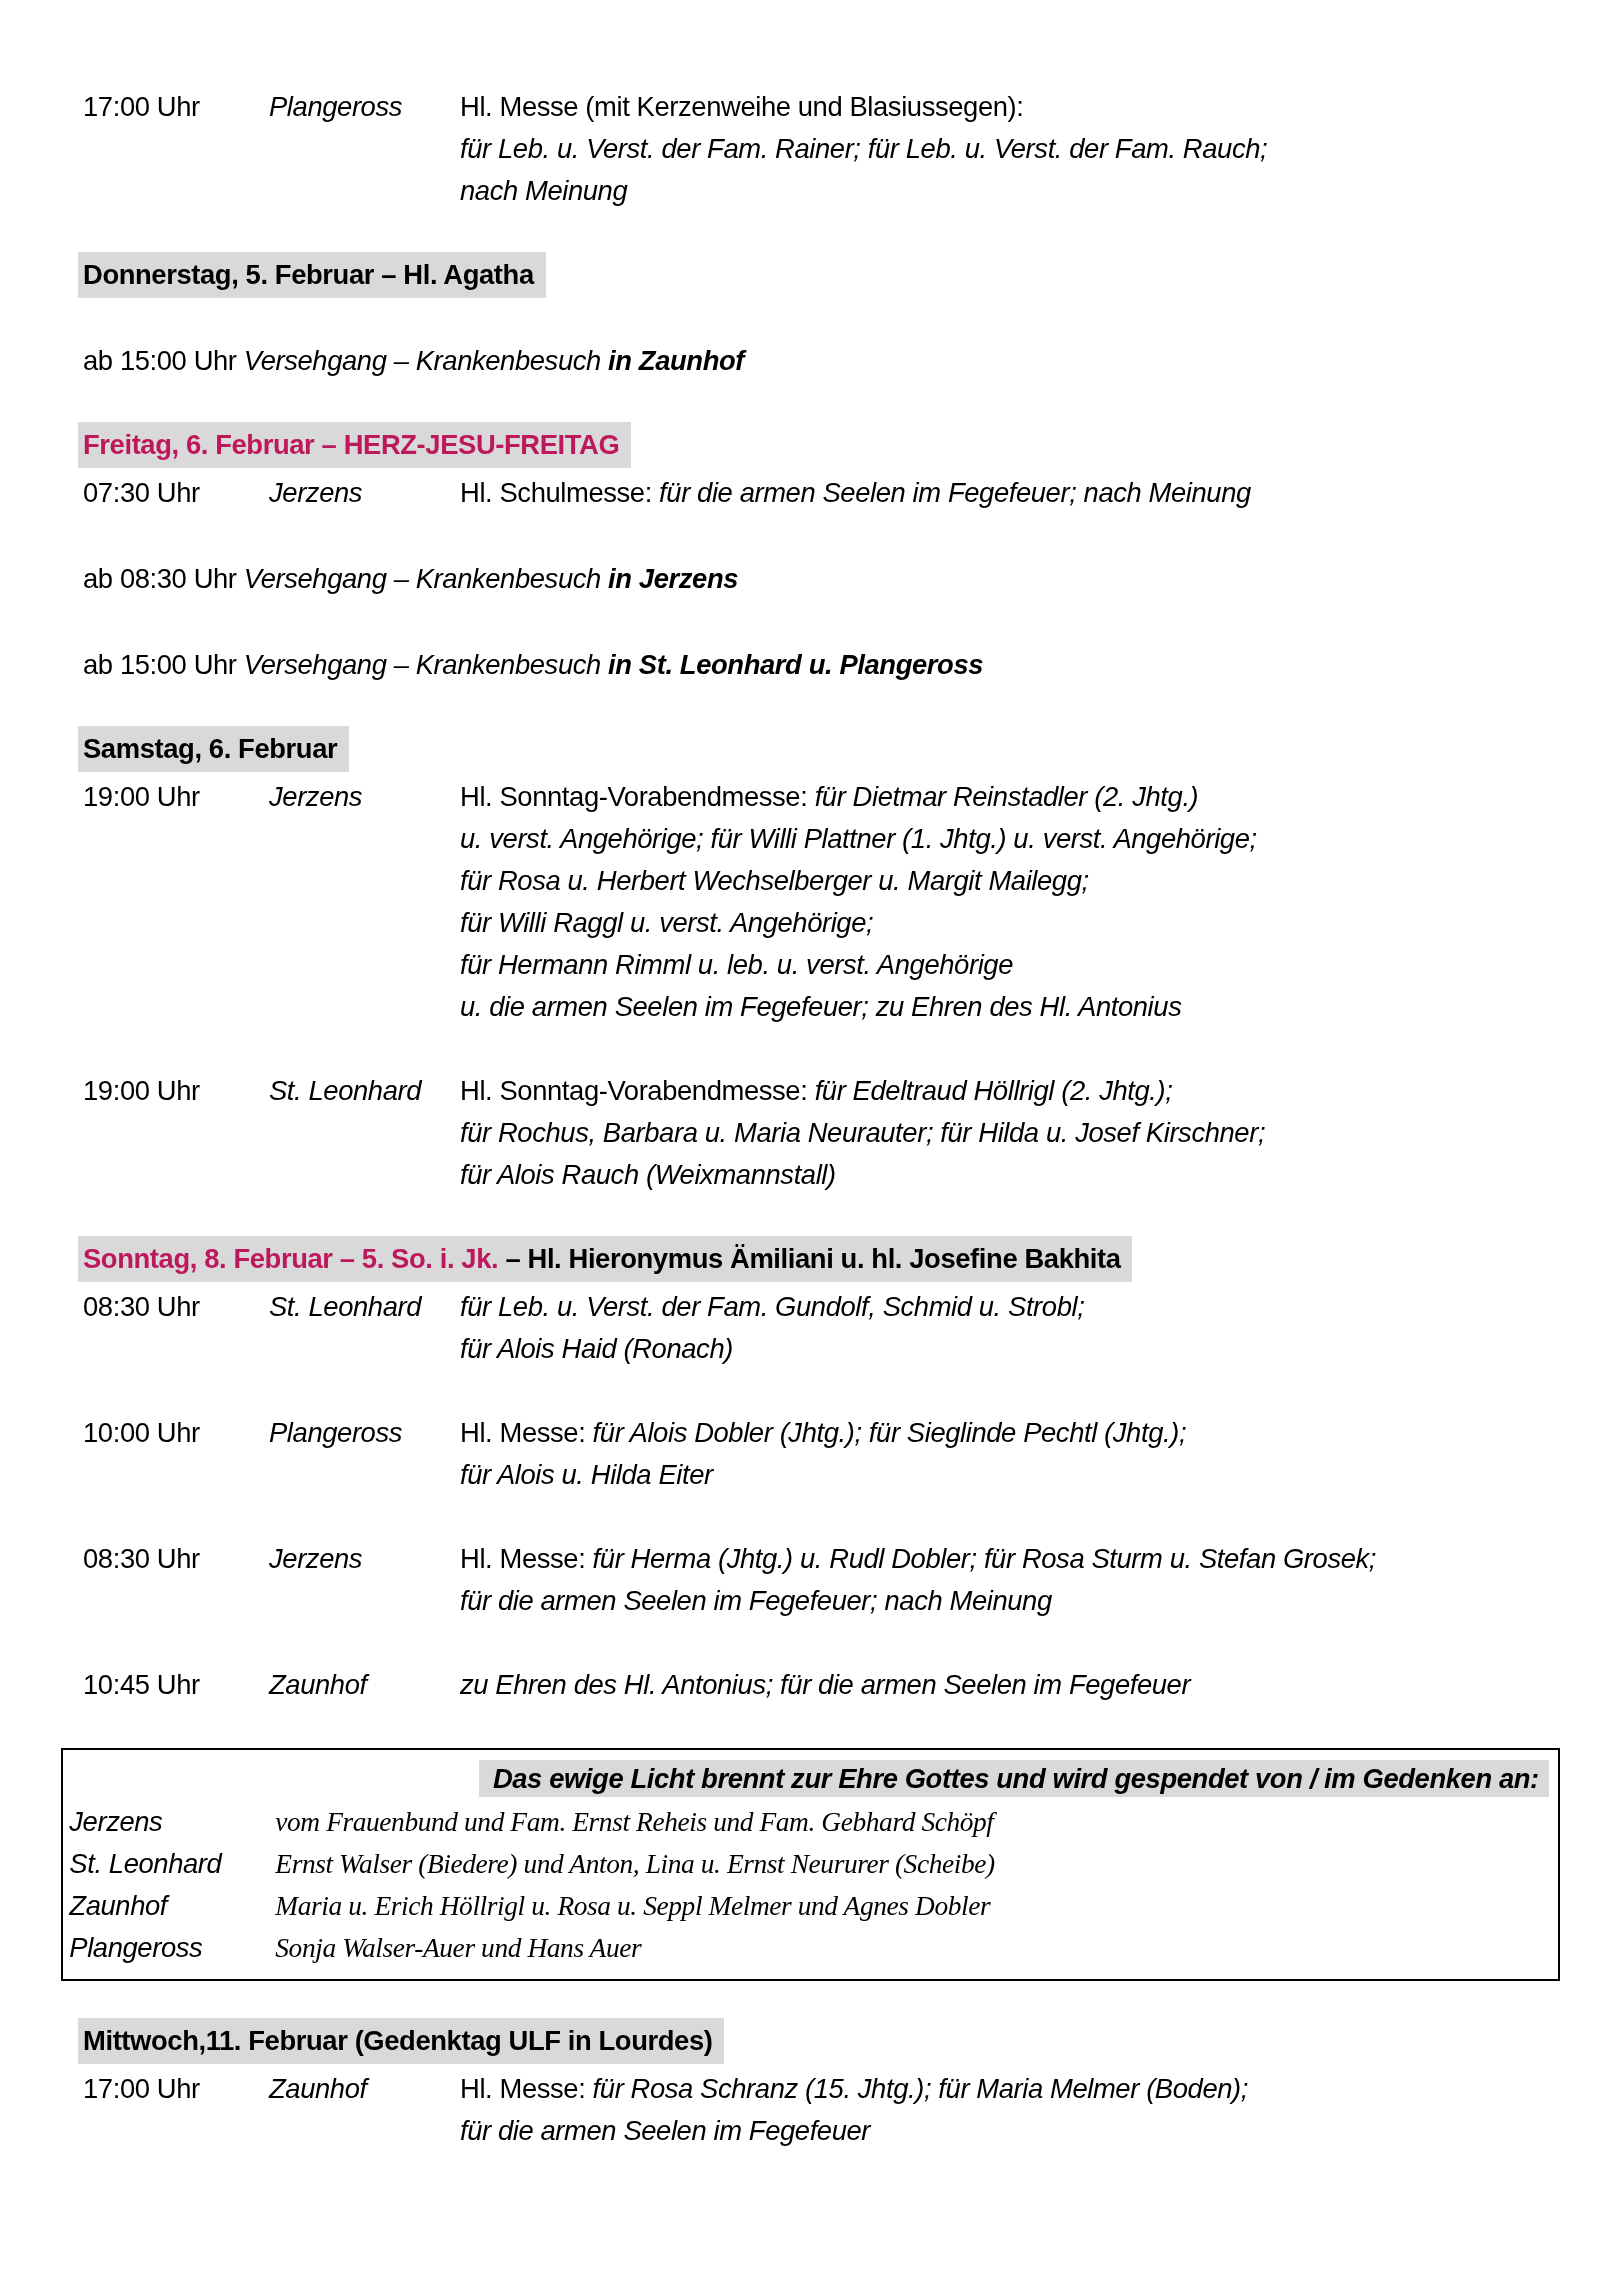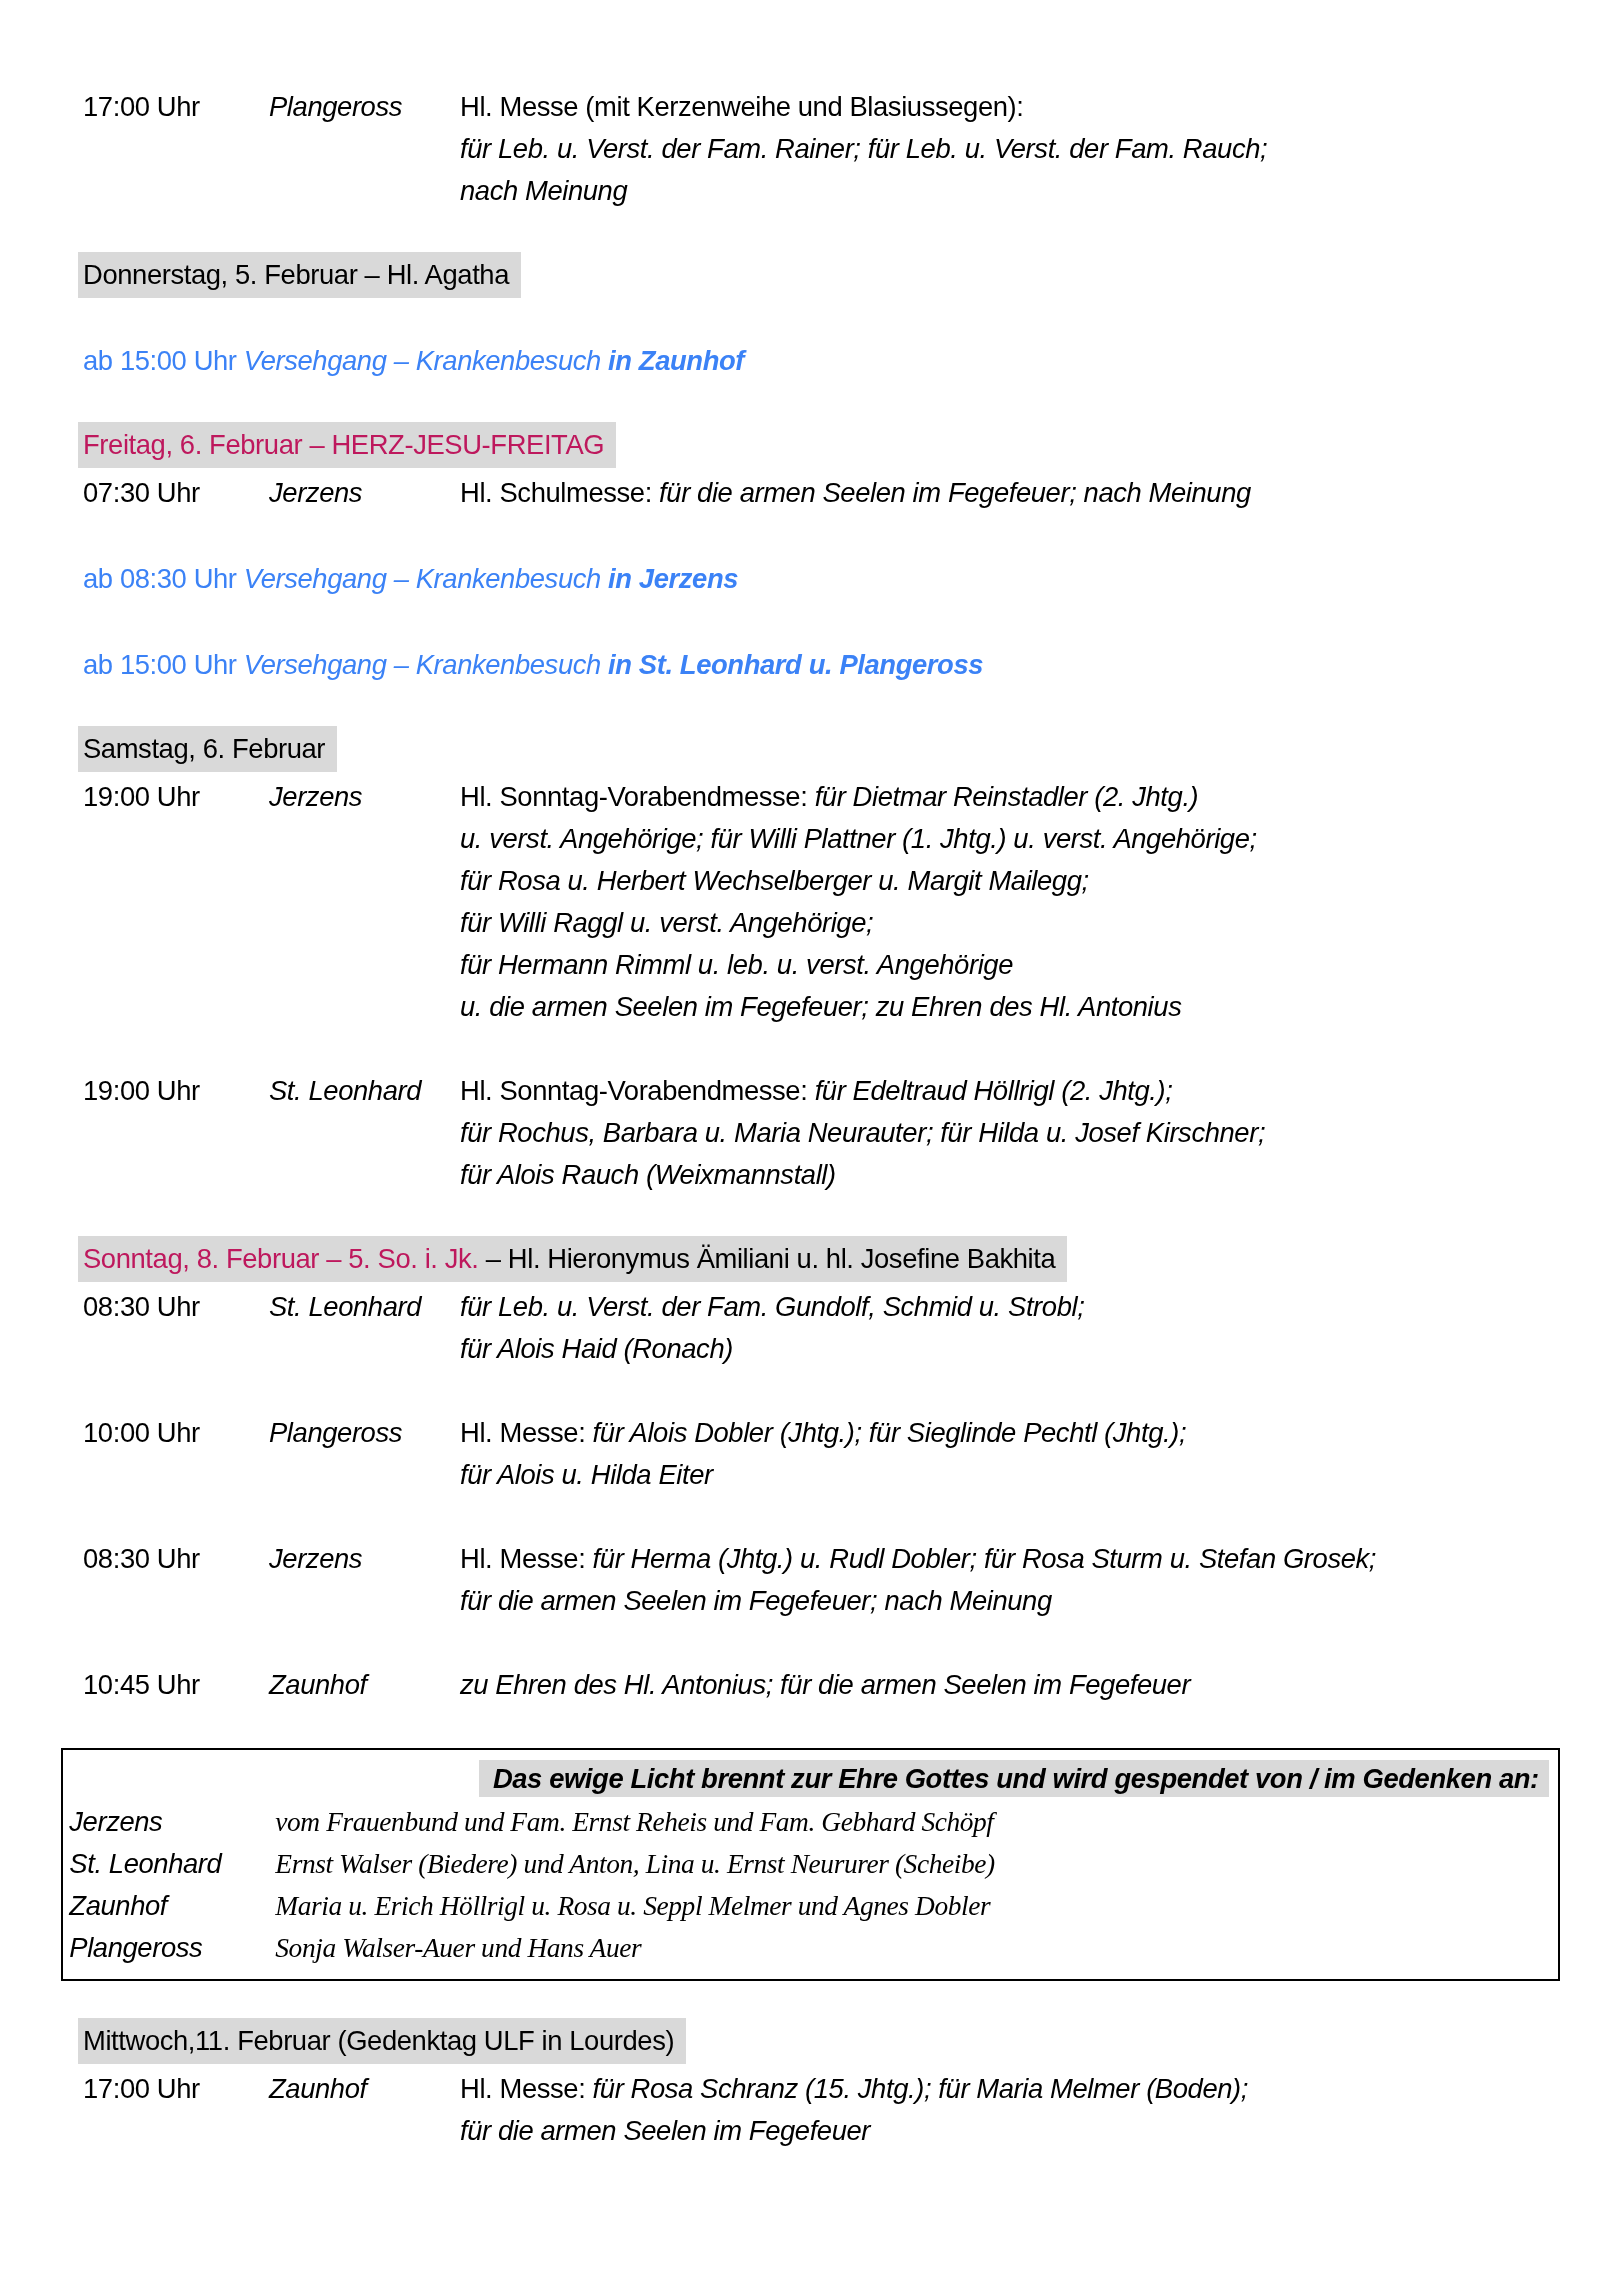--- a/index.html
+++ b/index.html
@@ -9,26 +9,26 @@
     padding:86px 57px 0 83px;overflow:hidden;
     font-family:"Liberation Sans",sans-serif;
     font-size:27.4px;line-height:42px;letter-spacing:-0.4px;
   }
   .mass{display:flex;margin-bottom:42px;}
   .t-col{width:186px;flex:none;}
   .p-col{width:191px;flex:none;font-style:italic;}
   .d-col{flex:1;}
   .it{font-style:italic;}
   .line{white-space:normal;}
-  .verseh{color:#3b82f6;margin-bottom:42px;margin-top:44px;}
+  .verseh{color:#000000;margin-bottom:42px;margin-top:44px;}
   .verseh .vit{font-style:italic;}
   .verseh .vbi{font-style:italic;font-weight:bold;}
   .day-header{margin-bottom:5.9px;}
   .day-header .hl{
-    background:#D9D9D9;font-weight:normal;
+    background:#D9D9D9;font-weight:bold;
     padding:6.9px 11.8px 7.8px 4.9px;margin-left:-4.9px;
     -webkit-box-decoration-break:clone;box-decoration-break:clone;
   }
   .c-red{color:#be185d;}
   .light-box{
     border:2.9px solid #000;width:1499px;margin-left:-21.6px;
     padding:7.8px 9.8px 9.8px 5.9px;margin-bottom:39px;box-sizing:border-box;
   }
   .box-title{margin-bottom:2px;text-align:right;}
   .box-title .hl{

